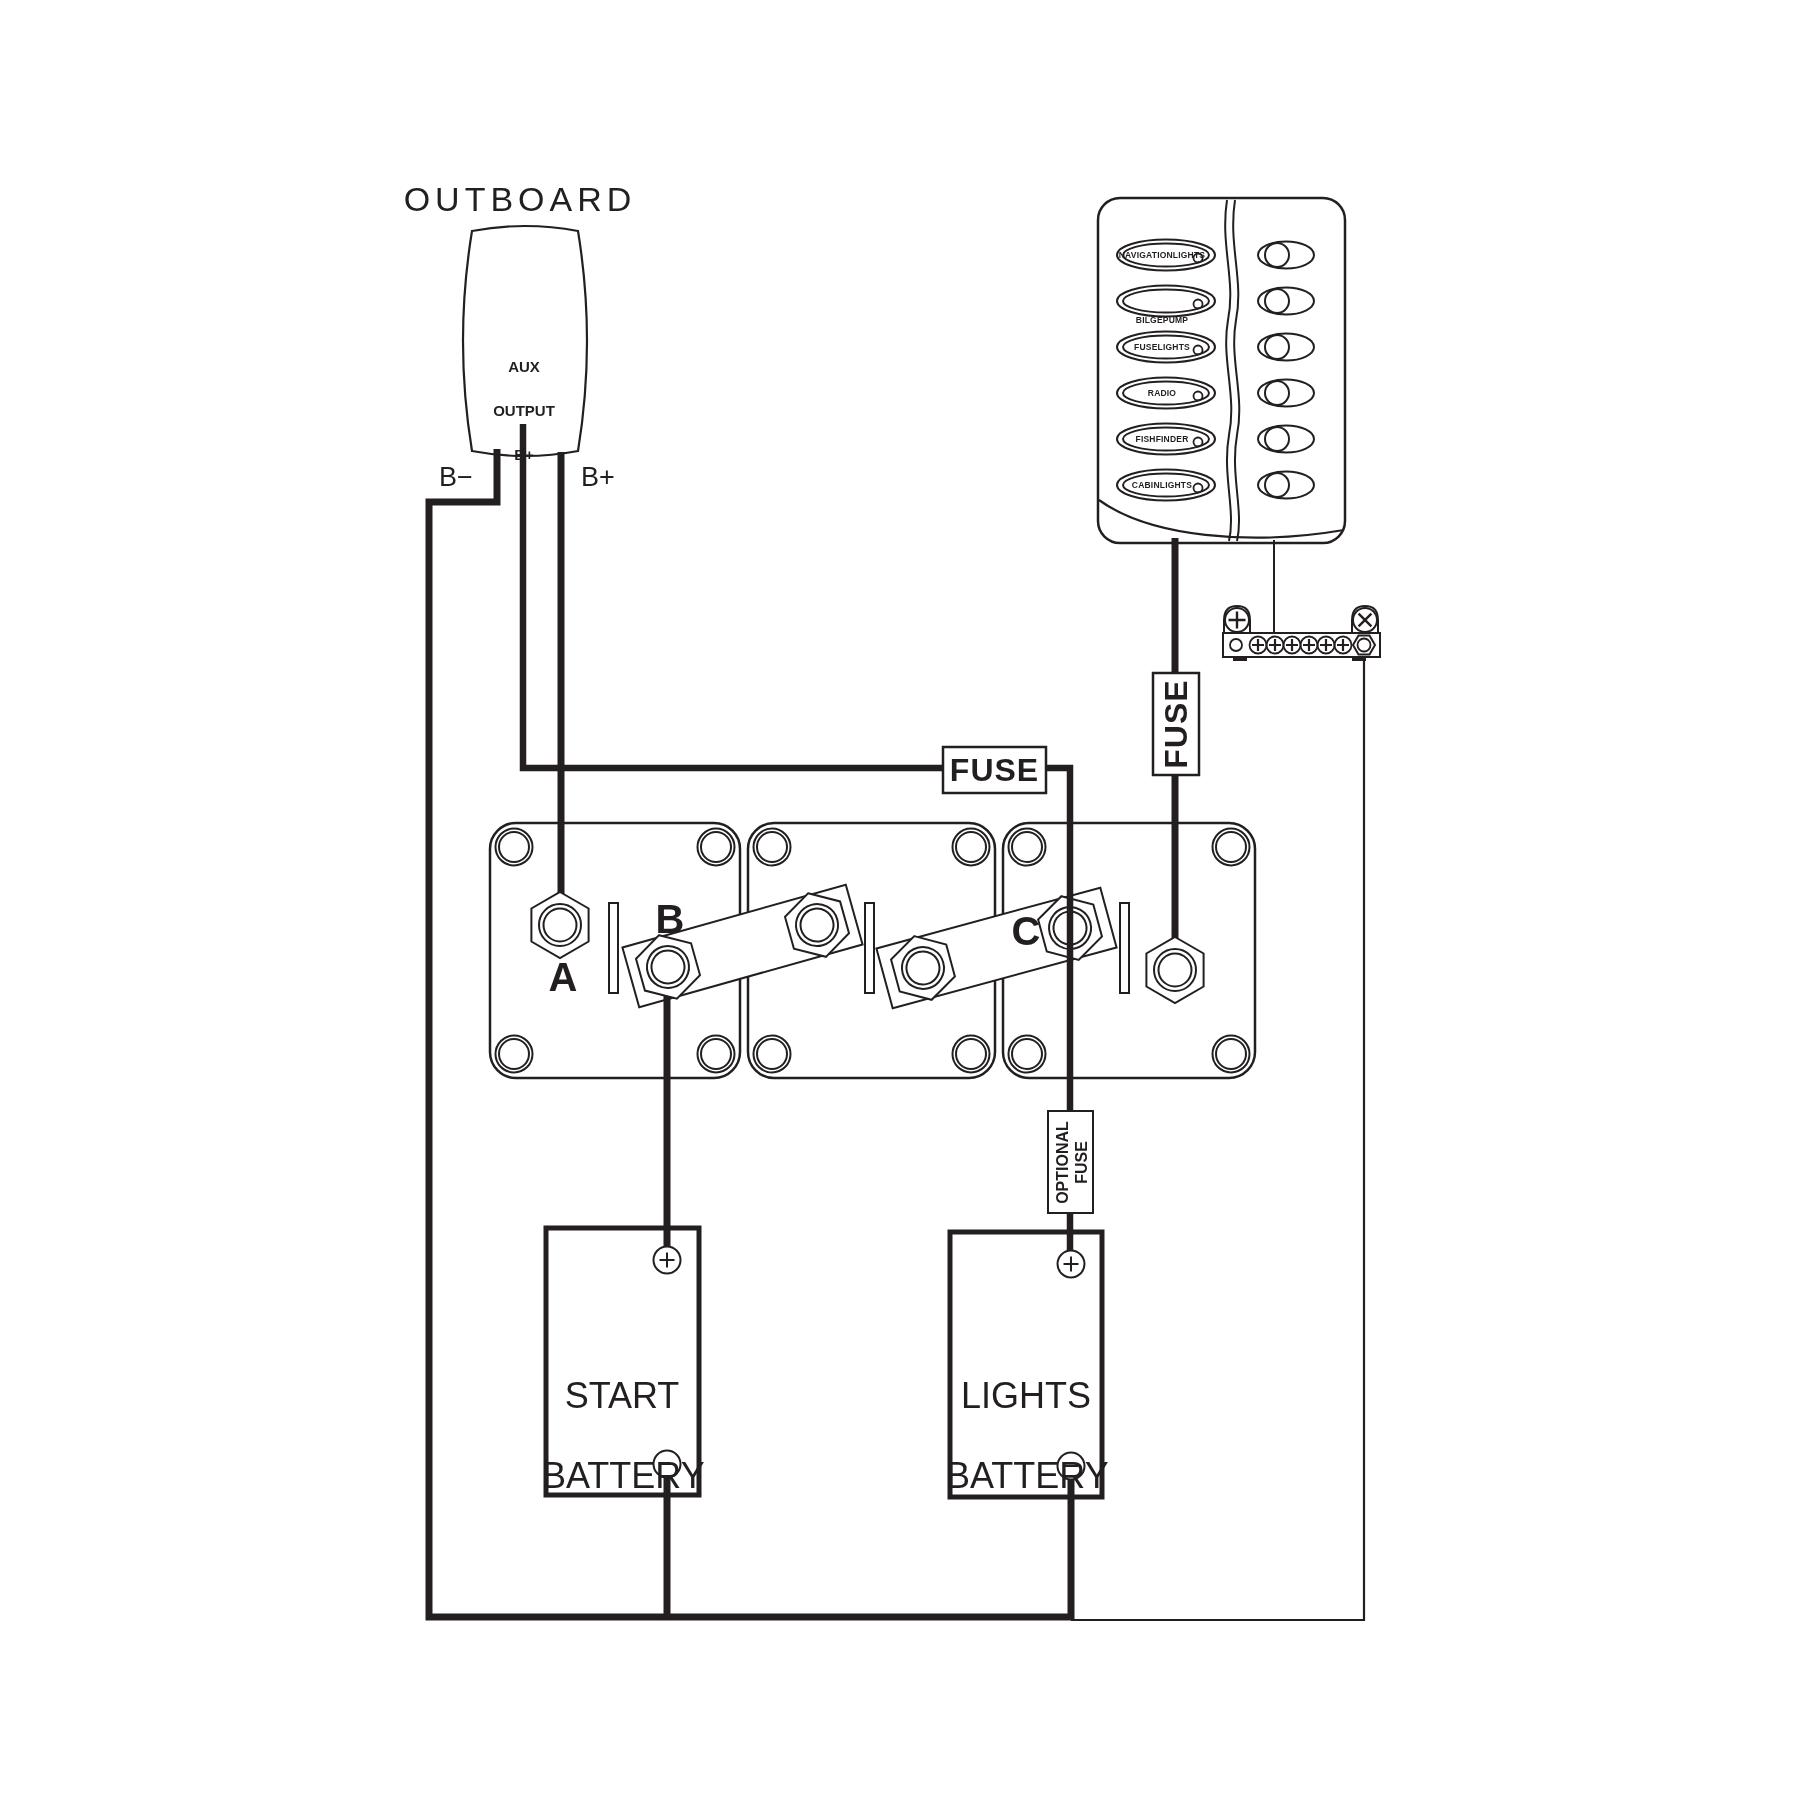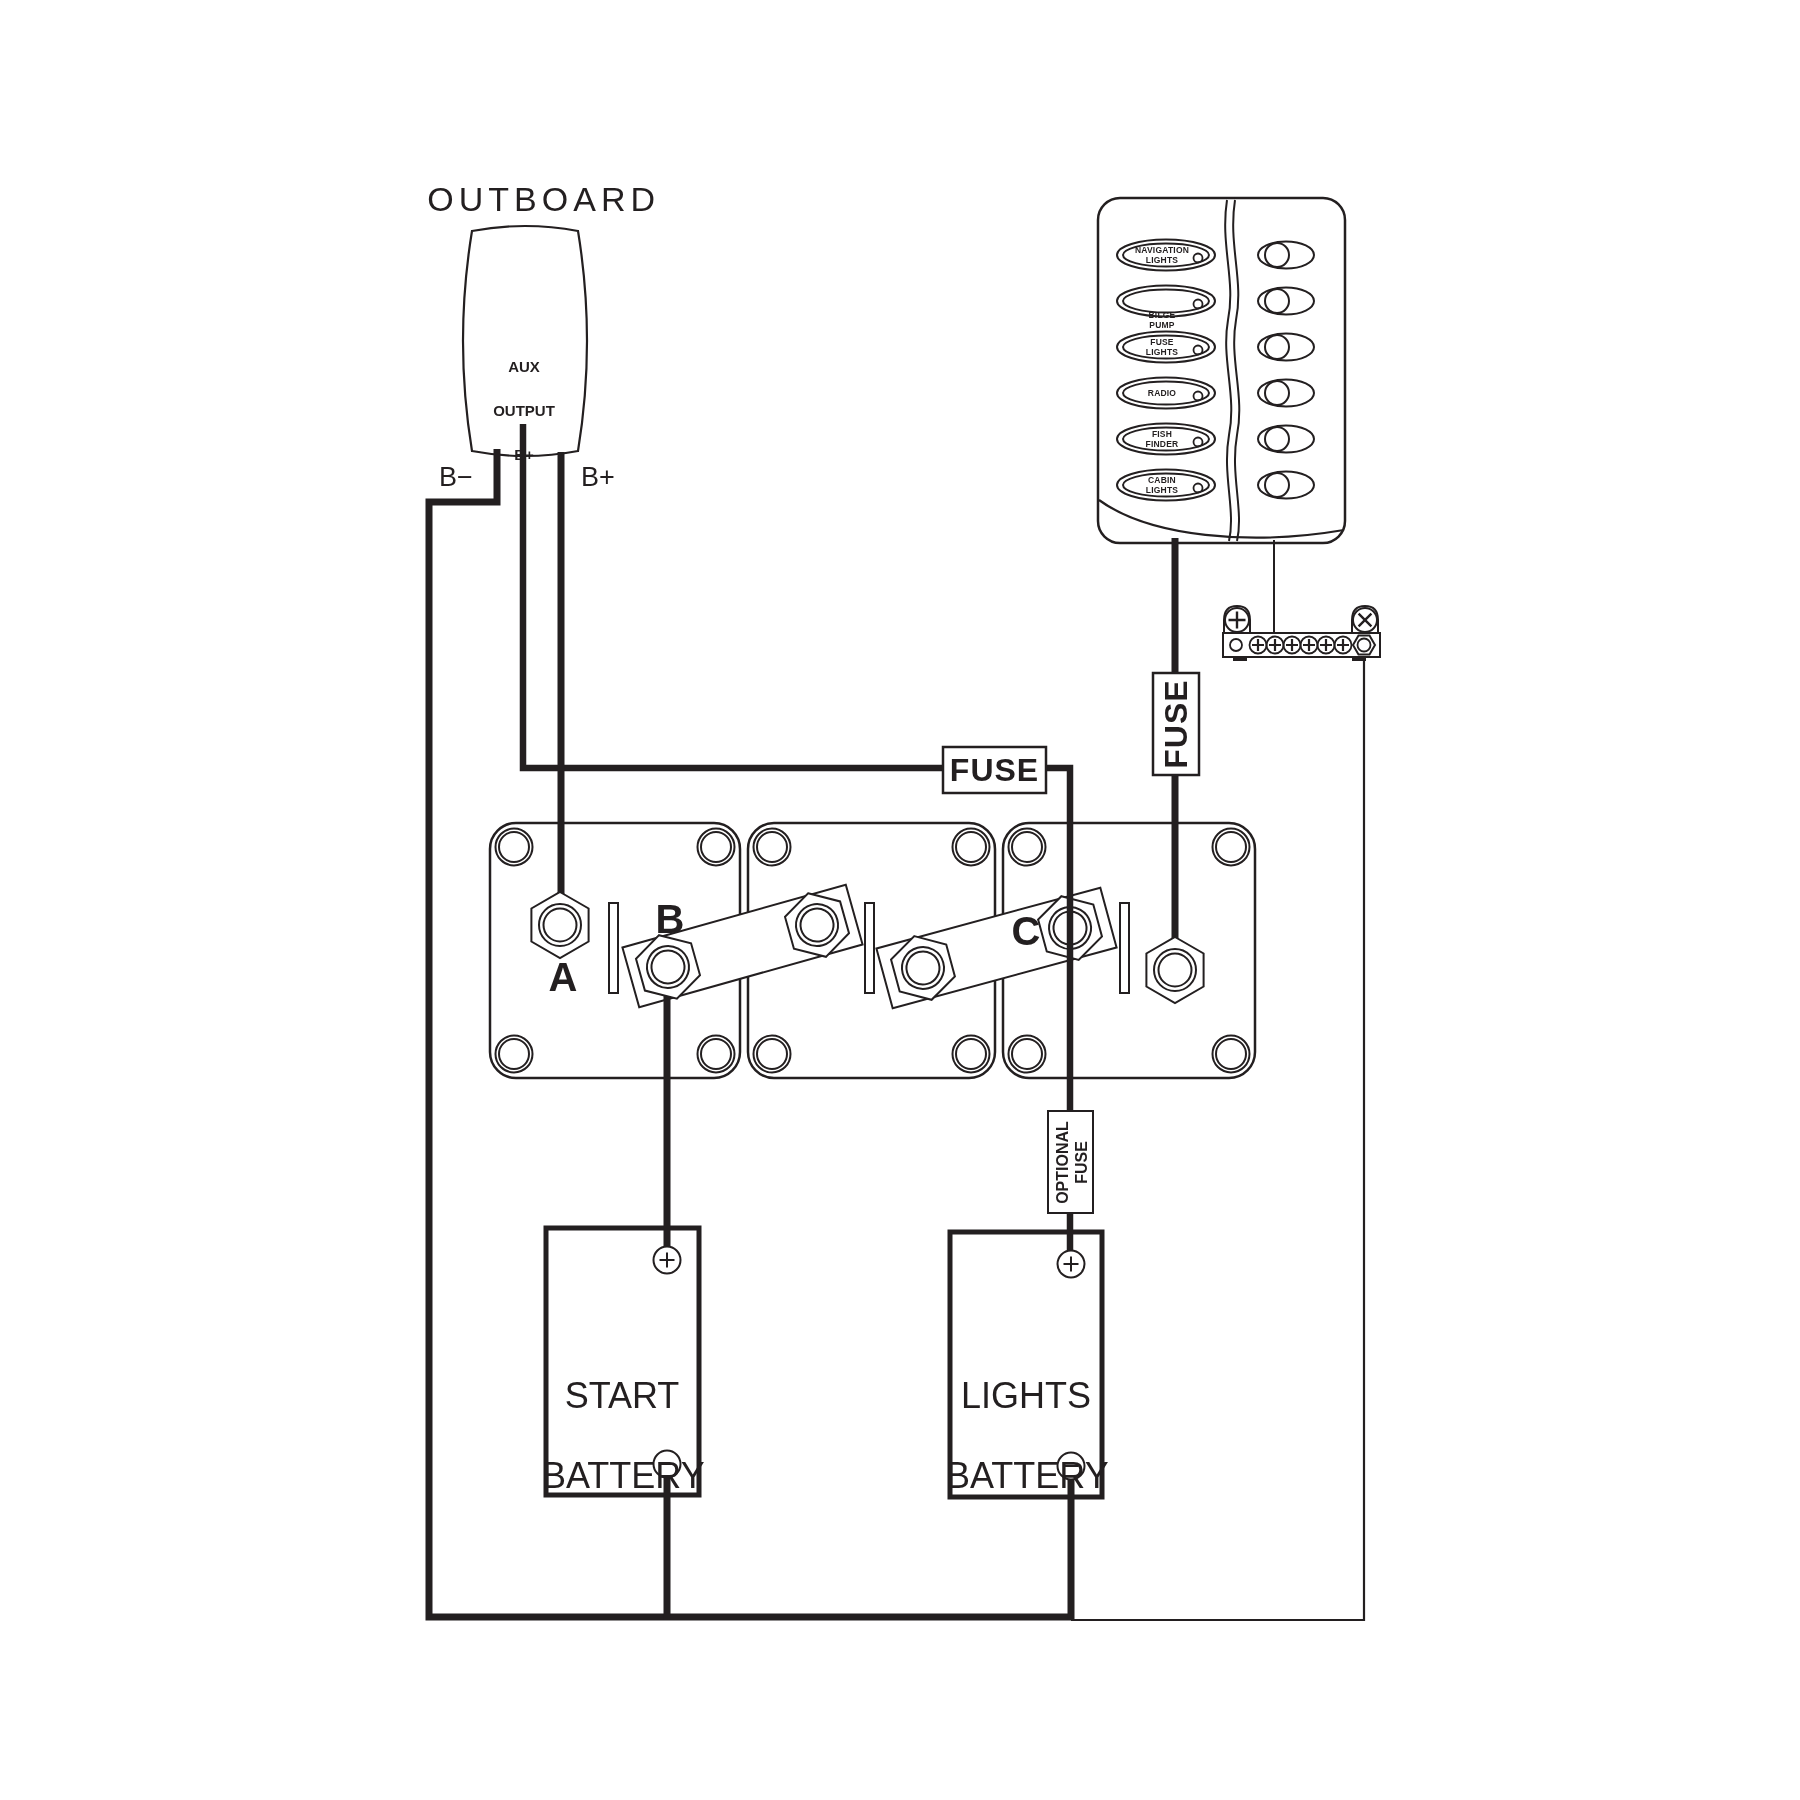--- a/index.html
+++ b/index.html
@@ -10,21 +10,21 @@
   .lbl{position:absolute;color:#231f20;text-align:center;white-space:pre-line;}
   .title{font-size:34px;letter-spacing:5px;font-weight:400;}
   .aux{font-size:15px;line-height:22px;font-weight:700;}
   .term{font-size:27px;font-weight:400;}
   .abc{font-size:40px;font-weight:700;}
   .fuse{font-size:32px;font-weight:700;letter-spacing:1px;display:flex;align-items:center;justify-content:center;}
   .fuse.vert{transform:rotate(-90deg);}
   .optfuse{font-size:16px;line-height:19px;font-weight:700;display:flex;flex-direction:column;
            align-items:center;justify-content:center;transform:rotate(-90deg);}
   .batt{font-size:36px;line-height:40px;font-weight:400;}
-  .swlbl{font-size:8.5px;line-height:10px;font-weight:700;display:flex;flex-direction:column;
+  .swlbl{font-size:8.5px;line-height:10px;font-weight:700;display:flex;flex-direction:row;
          align-items:center;justify-content:center;letter-spacing:0.2px;}
 </style>
 </head>
 <body>
 
 <div id="stage">
 <svg width="1800" height="1800" viewBox="0 0 1800 1800">
   <g stroke="#231f20" fill="none">
 
     <path stroke-width="2.2" d="M 472 231 Q 525 221 578 231 Q 596 341 578 451 Q 525 461 472 451 Q 454 341 472 231 Z"></path>
@@ -196,21 +196,21 @@
       <path d="M 1375 645 L 1369.5 654.5 L 1358.5 654.5 L 1353 645 L 1358.5 635.5 L 1369.5 635.5 Z" fill="#ffffff"></path>
       <circle cx="1364" cy="645" r="6.5" stroke-width="1.8"></circle>
     </g>
 
     <rect x="943" y="747" width="103" height="46" stroke-width="2.5" fill="#ffffff"></rect>
     <rect x="1153" y="673" width="46" height="102" stroke-width="2.5" fill="#ffffff"></rect>
     <rect x="1048" y="1111" width="45" height="102" stroke-width="2" fill="#ffffff"></rect>
   </g>
 </svg>
 
-<div class="lbl title" style="left:380px;top:180px;width:280px;text-align:right;">OUTBOARD</div>
+<div class="lbl title" style="left:380px;top:180px;width:280px;">OUTBOARD</div>
 
 <div class="lbl aux" style="left:444px;top:356px;width:160px;"><span>AUX</span><br>
 <span>OUTPUT</span><br>
 <span>B+</span></div>
 
 <div class="lbl term" style="left:416px;top:462px;width:80px;">B−</div>
 <div class="lbl term" style="left:558px;top:462px;width:80px;">B+</div>
 
 <div class="lbl swlbl" style="left:1116px;top:242px;width:92px;height:26px;">
   <span>NAVIGATION</span>

